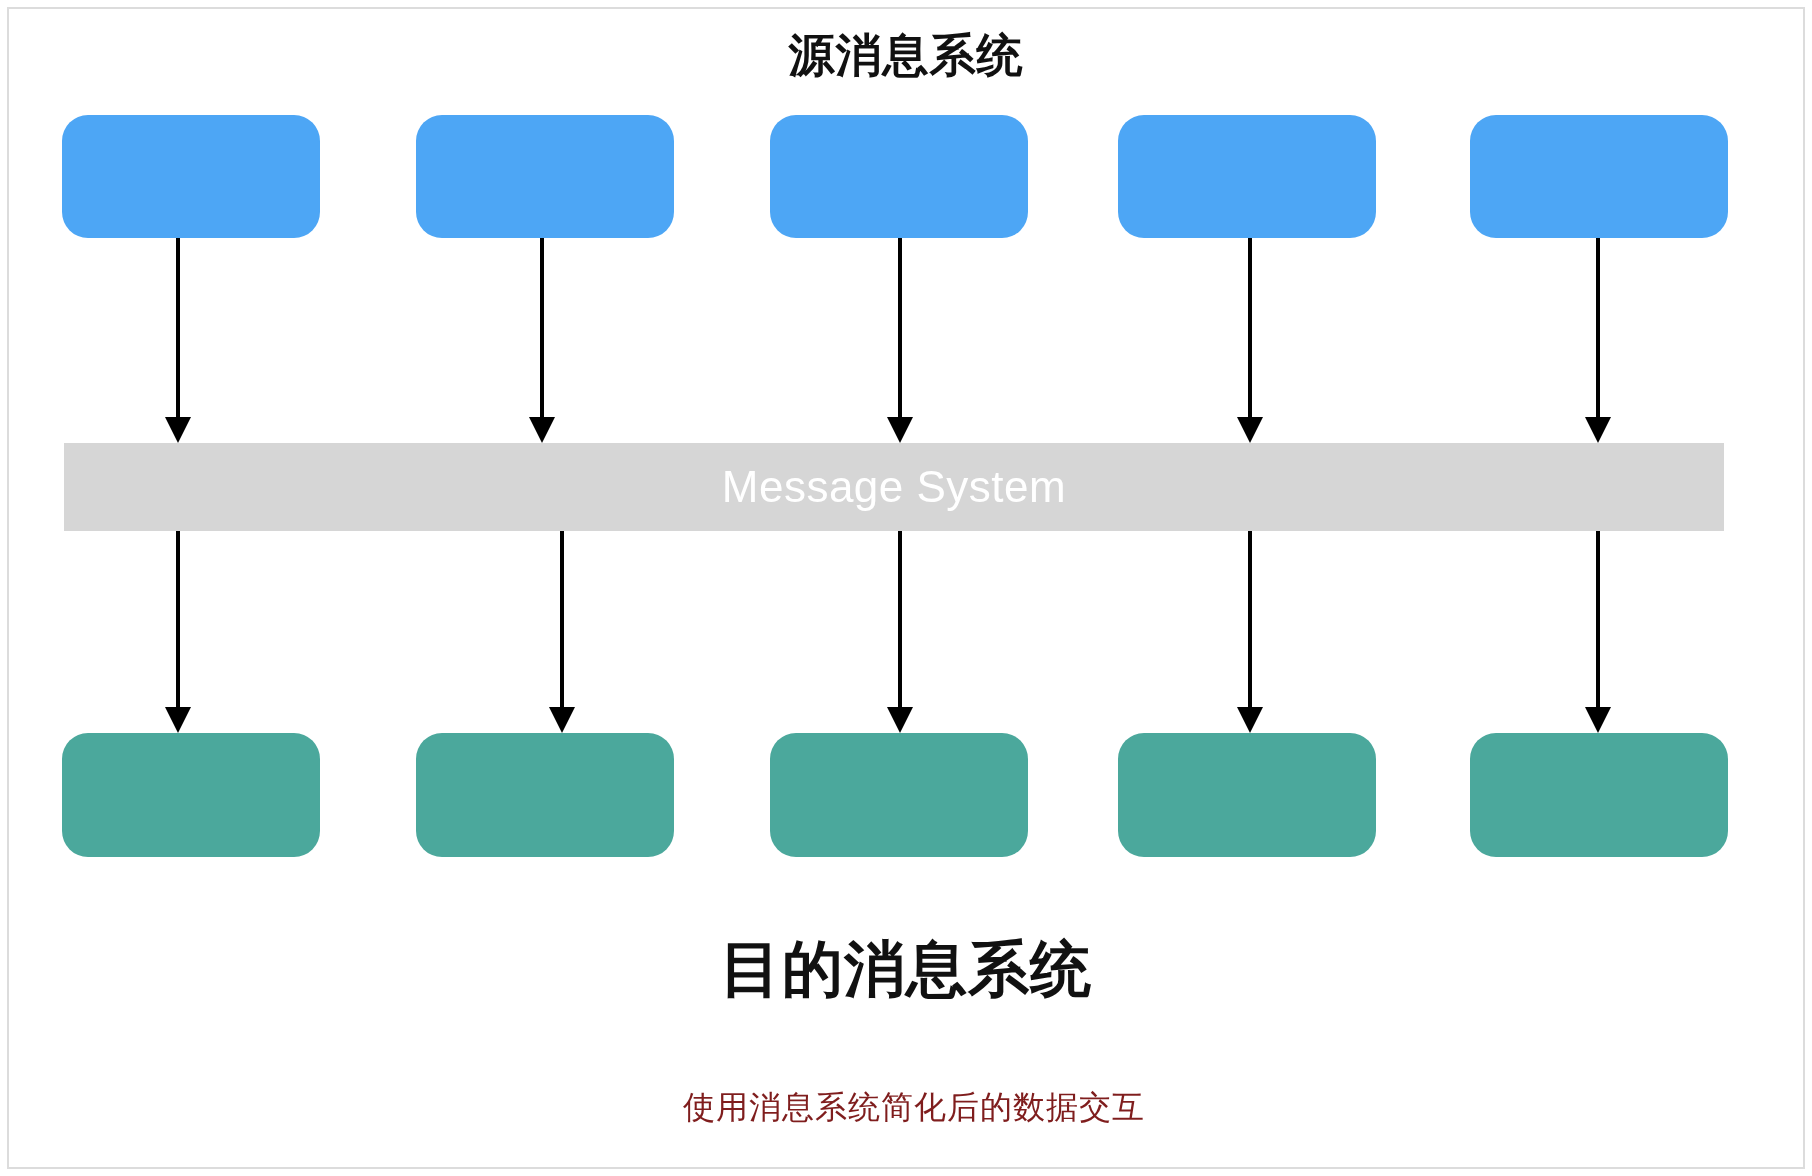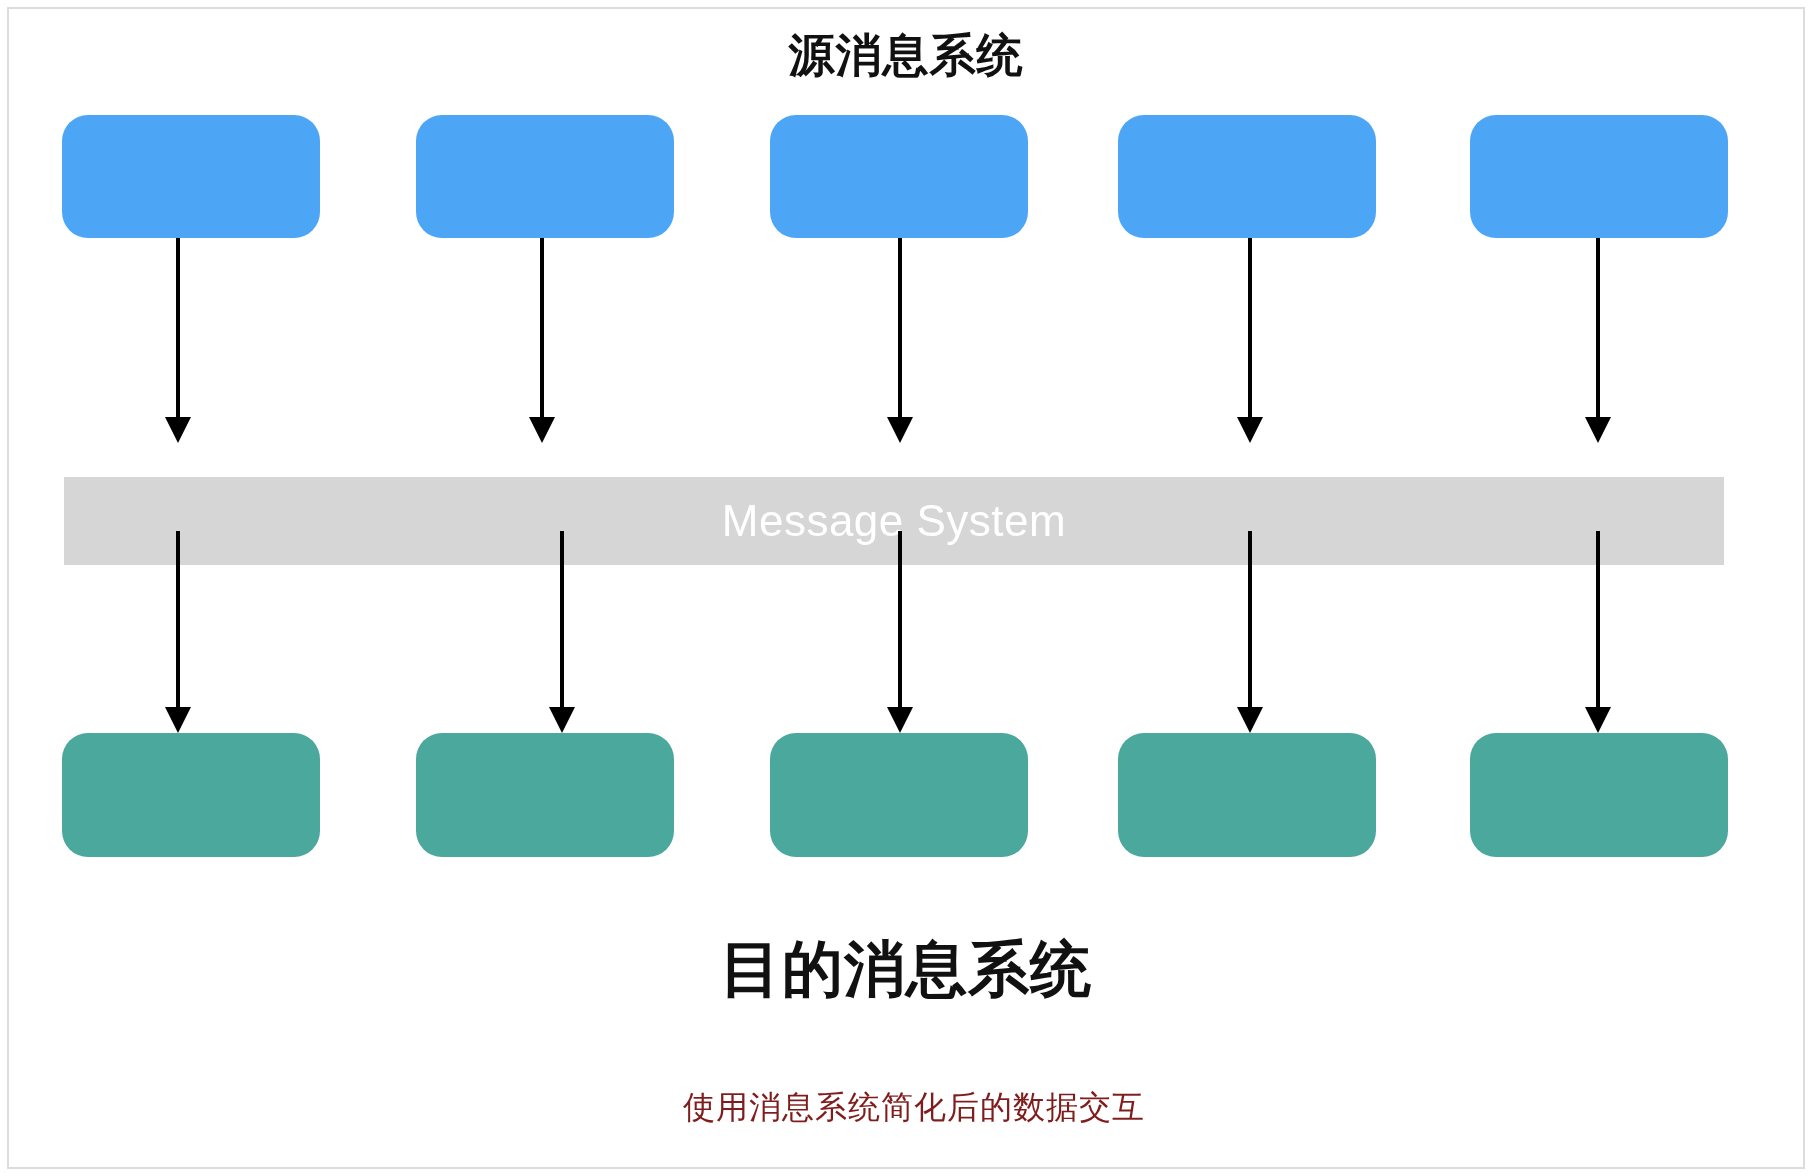--- a/index.html
+++ b/index.html
@@ -73,21 +73,20 @@
   #bus-bar {
     position: absolute;
     left: 64px;
     top: 443px;
     width: 1660px;
     height: 88px;
     background: #d6d6d6;
     display: flex;
     align-items: center;
     justify-content: center;
-    margin-top: 34px;
   }
   #bus-bar-label {
     color: #ffffff;
     font-size: 44px;
     font-weight: normal;
     letter-spacing: 0.5px;
     line-height: 44px;
     white-space: nowrap;
   }
 

